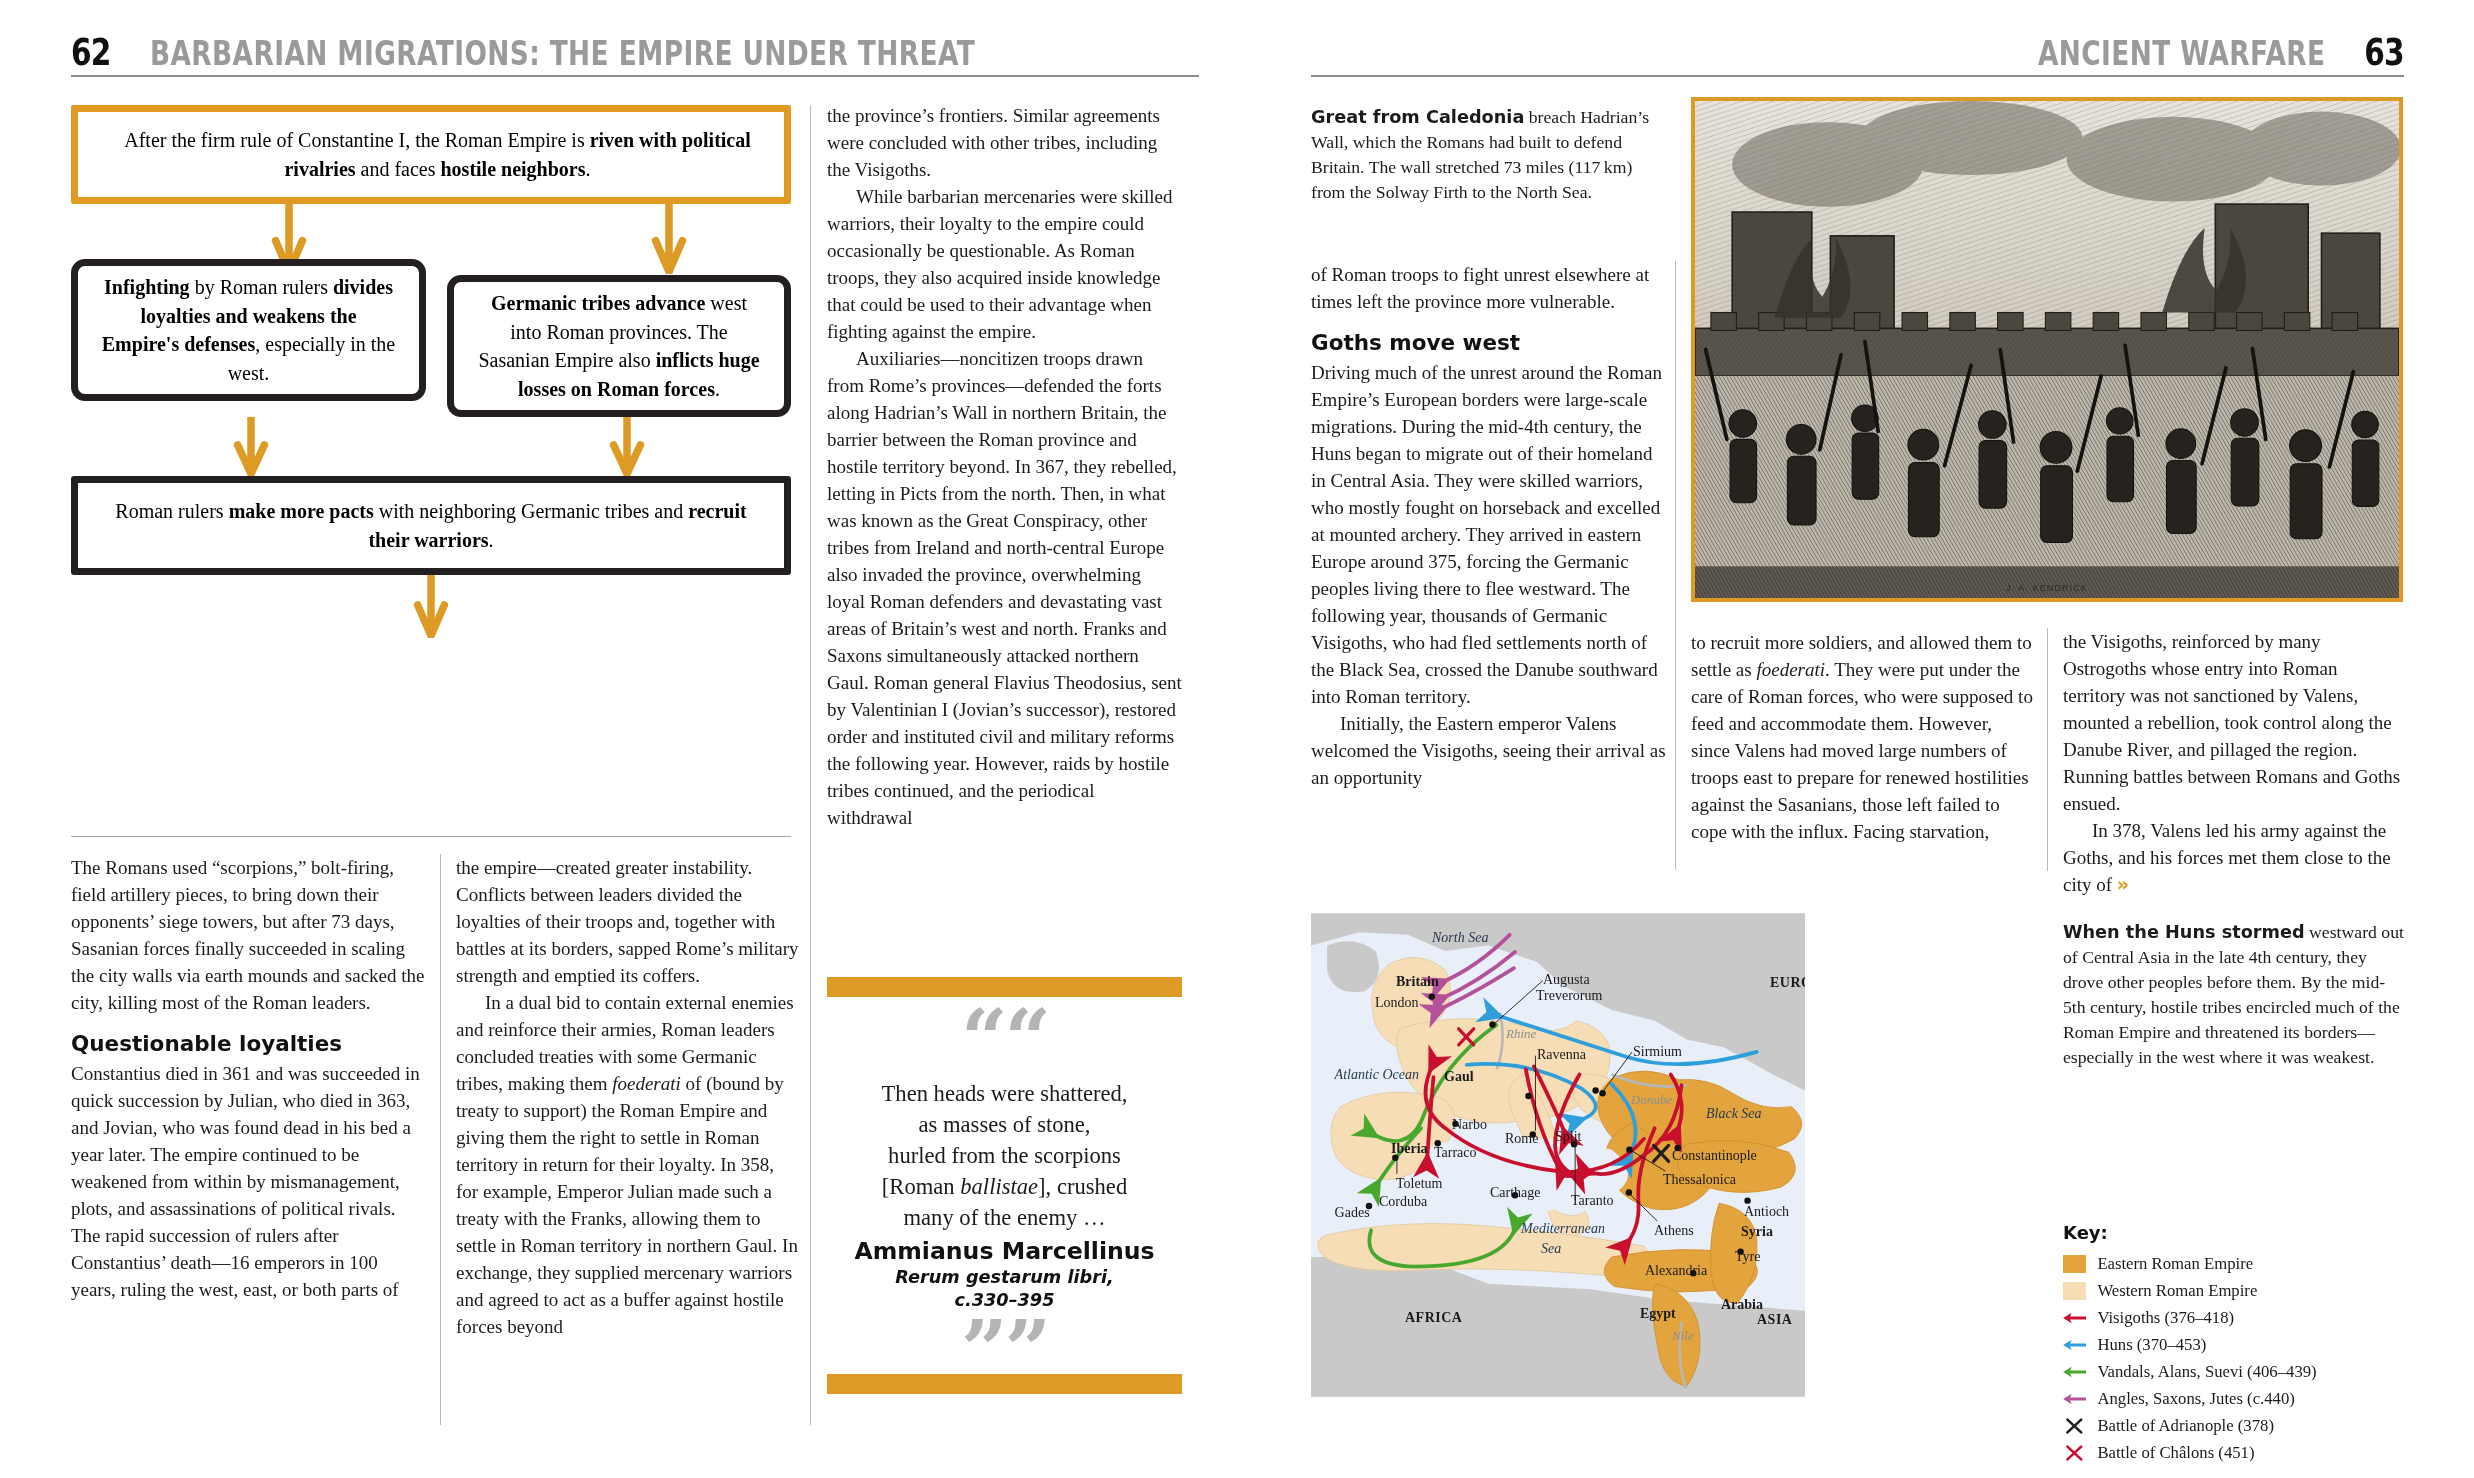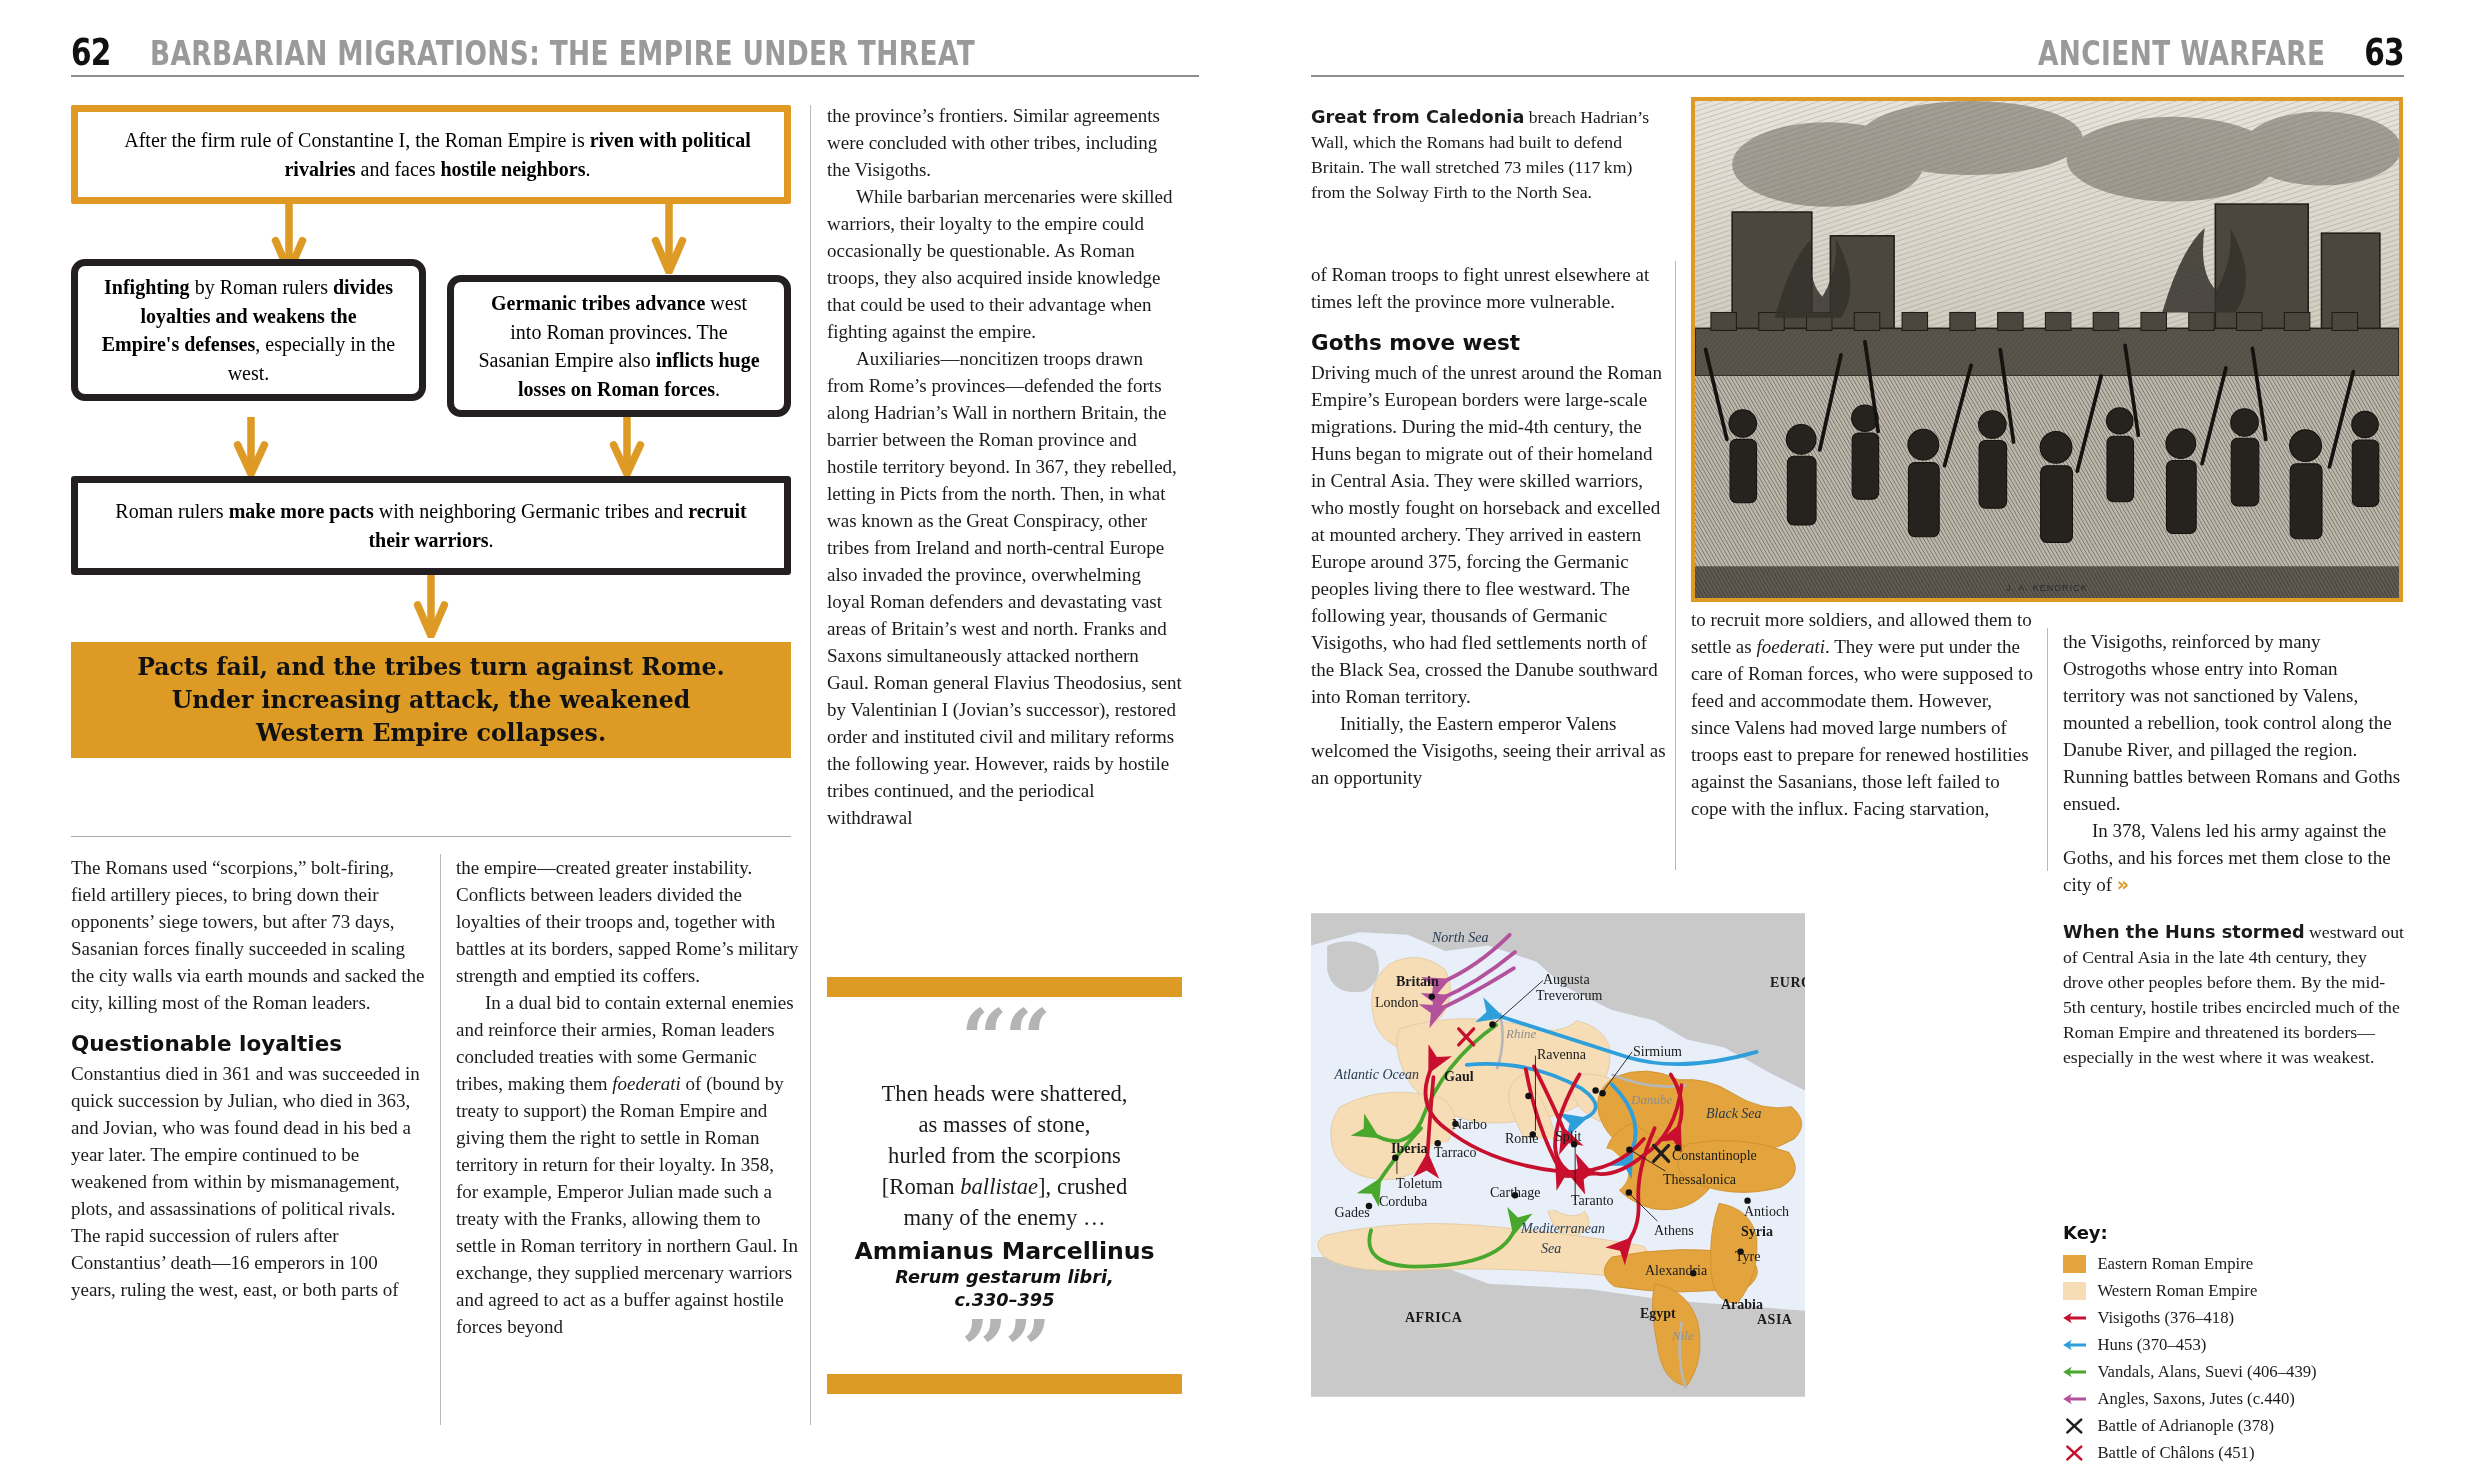--- a/index.html
+++ b/index.html
@@ -126,27 +126,20 @@
 
     <div class="box box-black" style="position:absolute;left:0;top:371px;width:720px;height:99px;border-radius:3.2px;">
       <div class="inner"><span>Roman rulers </span><b>make more pacts</b><span> with neighboring Germanic tribes and </span><b>recruit their warriors</b><span>.</span></div>
     </div>
 
     <svg class="arrow" style="left:341px;top:470px;" width="38" height="63" viewBox="0 0 70 118">
       <path d="M35 0 L35 100" stroke="#dd9a25" stroke-width="14" fill="none"></path>
       <path d="M10 56 L35 114 L60 56" stroke="#dd9a25" stroke-width="14" fill="none" stroke-linecap="round" stroke-linejoin="round"></path>
     </svg>
 
-    <div class="panel-orange" style="position:absolute;left:0;top:537px;width:720px;height:116px;">
-      <div class="inner">
-        <div>Pacts fail, and the tribes turn against Rome.</div>
-        <div>Under increasing attack, the weakened</div>
-        <div>Western Empire collapses.</div>
-      </div>
-    </div>
   </div>
 
   <div class="rule left" style="top:836px;width:720px;height:1.1px;background:#a8a8a8;"></div>
 
   <div class="col" style="left:71px;top:854px;width:354px;">
     <p>The Romans used “scorpions,” bolt-firing, field artillery pieces, to bring down their opponents’ siege towers, but after 73 days, Sasanian forces finally succeeded in scaling the city walls via earth mounds and sacked the city, killing most of the Roman leaders.</p>
     <h3 class="sub">Questionable loyalties</h3>
     <p style="text-indent:0">Constantius died in 361 and was succeeded in quick succession by Julian, who died in 363, and Jovian, who was found dead in his bed a year later. The empire continued to be weakened from within by mismanagement, plots, and assassinations of political rivals. The rapid succession of rulers after Constantius’ death—16 emperors in 100 years, ruling the west, east, or both parts of</p>
   </div>
   <div class="vrule" style="left:440px;top:854px;height:571px;"></div>
@@ -290,21 +283,21 @@
             <line x1="955" y1="686" x2="1000" y2="505"></line>
           <line x1="1075" y1="640" x2="1050" y2="468"></line>
             <line x1="1195" y1="692" x2="1240" y2="512"></line>
         </g>
       </g>
       <rect x="0" y="880" width="1326" height="60" fill="#1f1c18" opacity=".6"></rect>
     </svg>
     <div class="sig">J. A. KENDRICK</div>
   </div>
 
-  <div class="col" style="left:1691px;top:606px;width:344px;">
+  <div class="col" style="left:1691px;top:629px;width:344px;">
     <p style="text-indent:0"><span>to recruit more soldiers, and allowed them to settle as </span><i>foederati</i><span>. They were put under the care of Roman forces, who were supposed to feed and accommodate them. However, since Valens had moved large numbers of troops east to prepare for renewed hostilities against the Sasanians, those left failed to cope with the influx. Facing starvation,</span></p>
   </div>
   <div class="vrule" style="left:2047px;top:628px;height:243px;"></div>
 
   <div class="col" style="left:2063px;top:628px;width:341px;">
     <p style="text-indent:0">the Visigoths, reinforced by many Ostrogoths whose entry into Roman territory was not sanctioned by Valens, mounted a rebellion, took control along the Danube River, and pillaged the region. Running battles between Romans and Goths ensued.</p>
     <p><span></span><span>In 378, Valens led his army against the Goths, and his forces met them close to the city of</span> <span class="arrowmark">»</span></p>
   </div>
 
   <div class="map" style="left:1311px;top:913px;width:494px;height:484px;">

